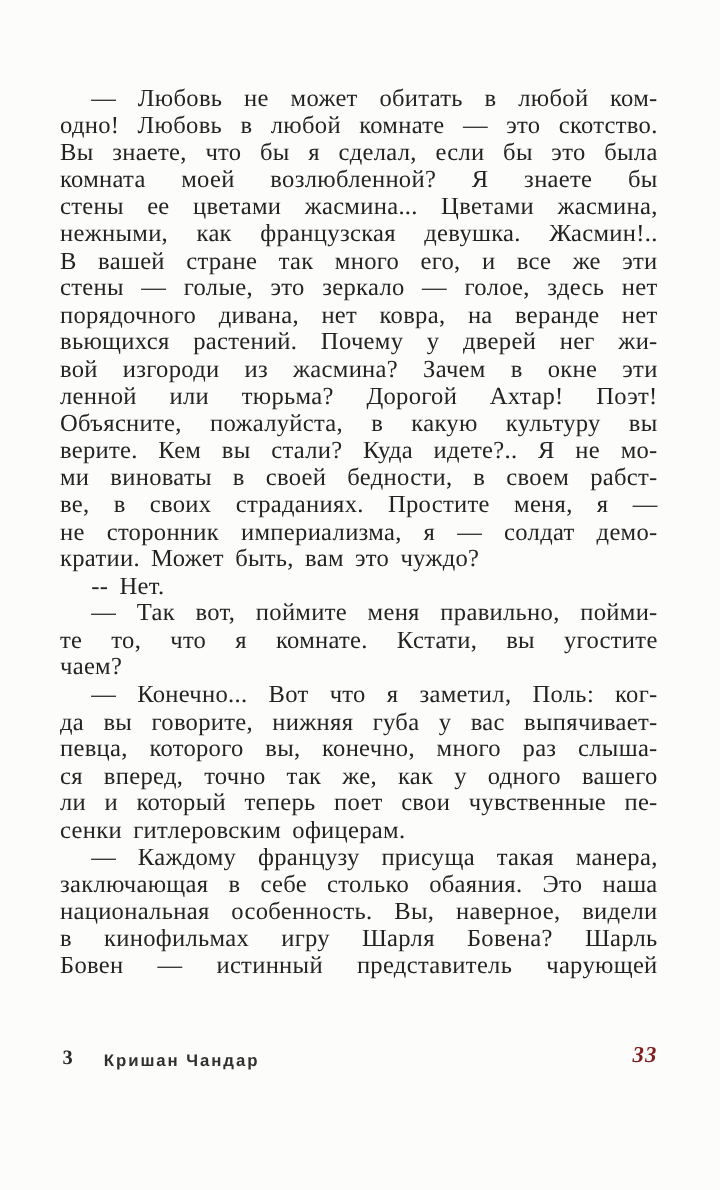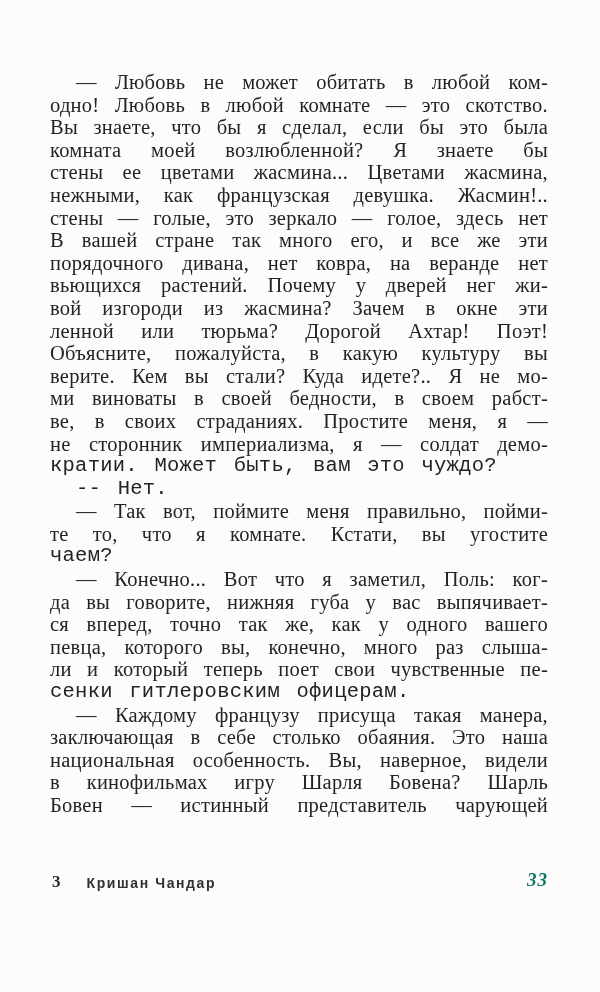--- a/index.html
+++ b/index.html
@@ -27,21 +27,20 @@
   }
   .line {
     text-align: justify;
     text-align-last: justify;
     word-spacing: 1px;
   }
   .line.nojust {
     text-align: left;
     text-align-last: left;
     word-spacing: 4px;
-    font-family: Liberation Mono, monospace;
   }
   .line.indent {
     padding-left: 26px;
   }
   .footer {
     position: absolute;
     left: 52px;
     right: 52px;
     top: 872px;
     height: 24px;
@@ -64,55 +63,55 @@
     color: #303030;
   }
   .page-num {
     position: absolute;
     right: 0;
     top: -3px;
     font-style: italic;
     font-weight: 600;
     font-size: 19px;
     letter-spacing: 1px;
-    color: #0f766e;
+    color: #7f1d1d;
   }
 </style>
 </head>
 <body>
 
 <div class="page">
 
   <div class="text-block" id="text-block" style="color: rgb(35, 35, 35);">
       <div class="line indent">— Любовь не может обитать в любой ком-</div>
       <div class="line">одно! Любовь в любой комнате — это скотство.</div>
       <div class="line">Вы знаете, что бы я сделал, если бы это была</div>
       <div class="line">комната моей возлюбленной? Я знаете бы</div>
       <div class="line">стены ее цветами жасмина... Цветами жасмина,</div>
       <div class="line">нежными, как французская девушка. Жасмин!..</div>
+      <div class="line">В вашей стране так много его, и все же эти</div>
       <div class="line">стены — голые, это зеркало — голое, здесь нет</div>
-      <div class="line">В вашей стране так много его, и все же эти</div>
       <div class="line">порядочного дивана, нет ковра, на веранде нет</div>
       <div class="line">вьющихся растений. Почему у дверей нег жи-</div>
       <div class="line">вой изгороди из жасмина? Зачем в окне эти</div>
       <div class="line">ленной или тюрьма? Дорогой Ахтар! Поэт!</div>
       <div class="line">Объясните, пожалуйста, в какую культуру вы</div>
       <div class="line">верите. Кем вы стали? Куда идете?.. Я не мо-</div>
       <div class="line">ми виноваты в своей бедности, в своем рабст-</div>
       <div class="line">ве, в своих страданиях. Простите меня, я —</div>
       <div class="line">не сторонник империализма, я — солдат демо-</div>
       <div class="line nojust">кратии. Может быть, вам это чуждо?</div>
       <div class="line indent nojust">-- Нет.</div>
       <div class="line indent">— Так вот, поймите меня правильно, пойми-</div>
       <div class="line">те то, что я комнате. Кстати, вы угостите</div>
       <div class="line nojust">чаем?</div>
       <div class="line indent">— Конечно... Вот что я заметил, Поль: ког-</div>
       <div class="line">да вы говорите, нижняя губа у вас выпячивает-</div>
+      <div class="line">певца, которого вы, конечно, много раз слыша-</div>
       <div class="line">ся вперед, точно так же, как у одного вашего</div>
-      <div class="line">певца, которого вы, конечно, много раз слыша-</div>
       <div class="line">ли и который теперь поет свои чувственные пе-</div>
       <div class="line nojust">сенки гитлеровским офицерам.</div>
       <div class="line indent">— Каждому французу присуща такая манера,</div>
       <div class="line">заключающая в себе столько обаяния. Это наша</div>
       <div class="line">национальная особенность. Вы, наверное, видели</div>
       <div class="line">в кинофильмах игру Шарля Бовена? Шарль</div>
       <div class="line">Бовен — истинный представитель чарующей</div>
     </div>
 
   <div class="footer">

